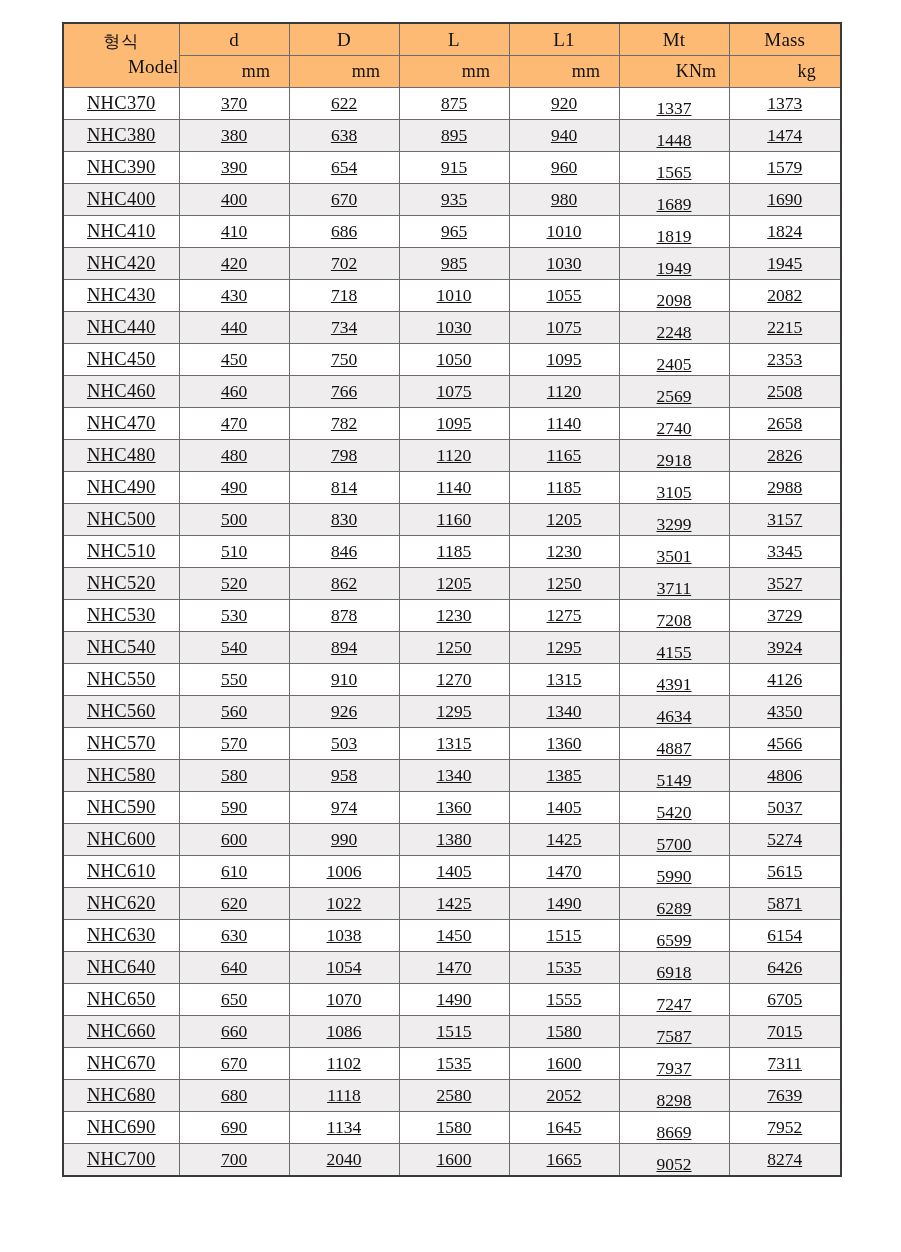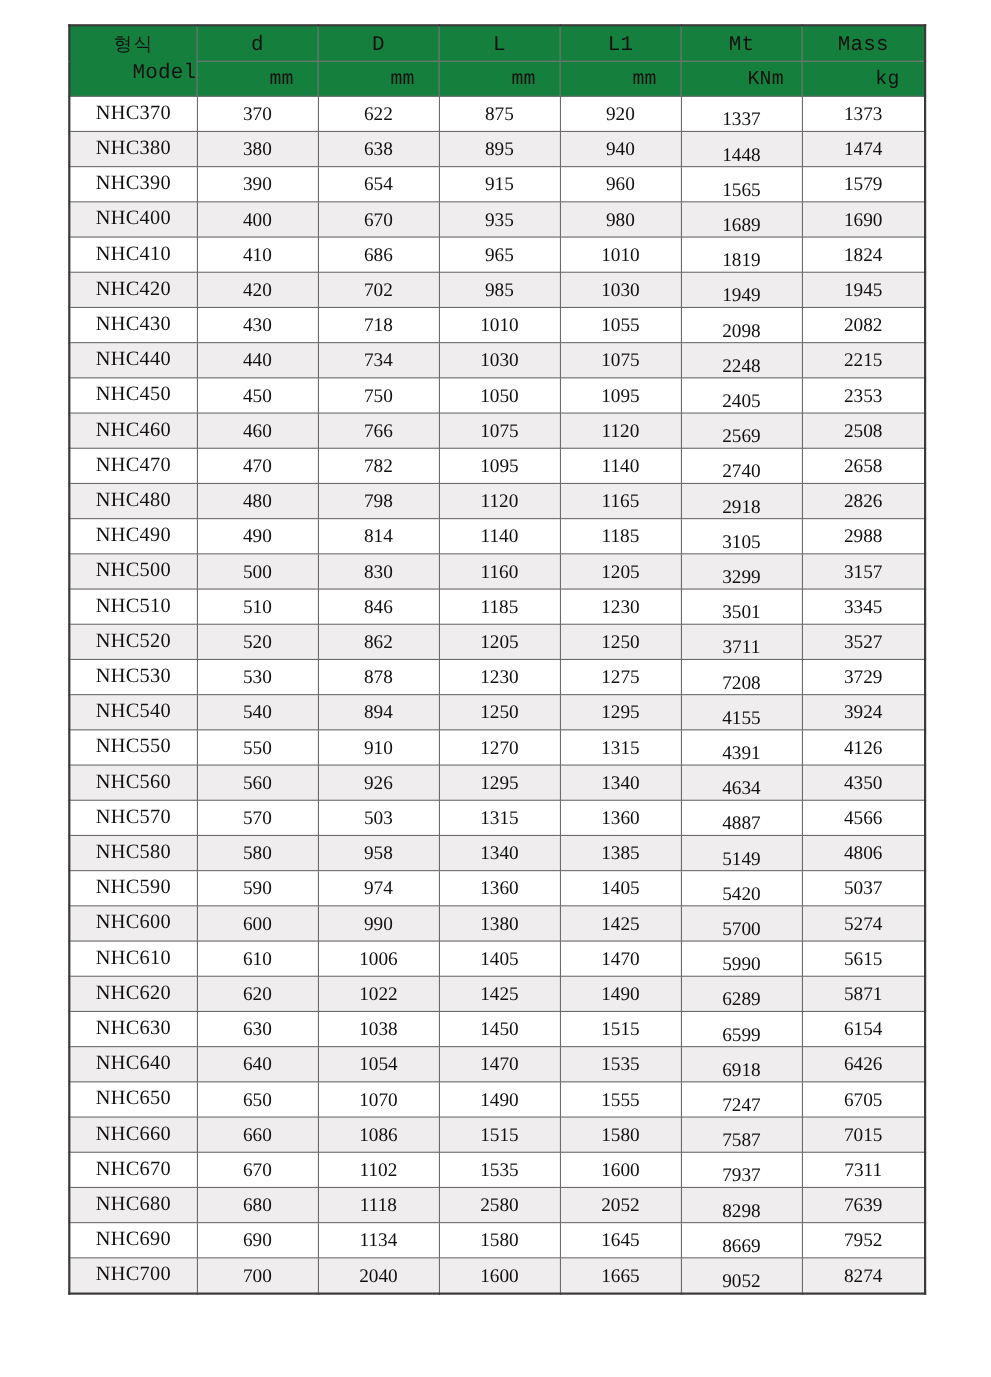--- a/index.html
+++ b/index.html
@@ -28,25 +28,24 @@
   }
   table.spec td, table.spec th {
     border: 1px solid #6b6b6b;
     text-align: center;
     vertical-align: middle;
     padding: 0;
     font-weight: normal;
   }
   
   thead th {
-    background: #15803d;
+    background: #fdba74;
     height: 31px;
     font-size: 19px;
     letter-spacing: 0.2px;
-    font-family: Liberation Mono, monospace;
   }
   thead th.model-cell {
     height: 62px;
     font-size: 18px;
     line-height: 1.35;
   }
   thead th.model-cell .ko {
     display: block;
     font-size: 17px;
     letter-spacing: 1px;
@@ -56,20 +55,21 @@
     font-size: 19px;
     text-align: right;
   }
   thead th.unit {
     font-size: 18px;
     padding-left: 44px;
   }
   
   tbody tr {
     height: 25px;
+    text-decoration: underline;
   }
   tbody tr.odd td {
     background: #ffffff;
   }
   tbody tr.even td {
     background: #efeded;
   }
   tbody td {
     font-size: 18px;
   }

